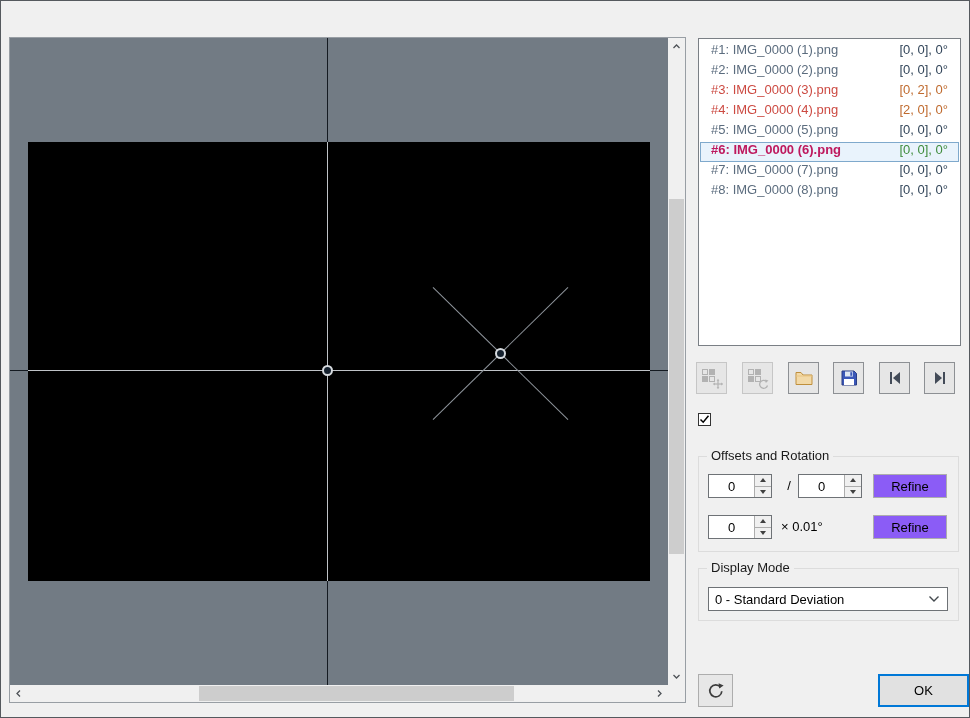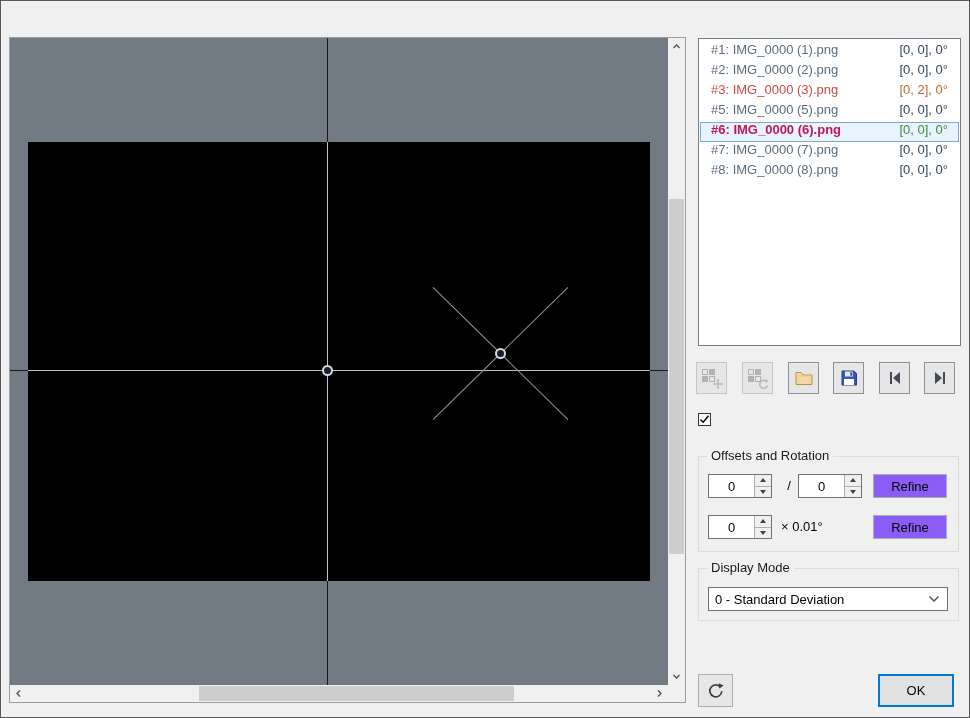--- a/index.html
+++ b/index.html
@@ -70,21 +70,21 @@
   .unit-label{position:absolute;left:82px;top:58px;height:24px;line-height:24px;white-space:nowrap;}
   .push-btn{position:absolute;background:#8b5cf6;border:1px solid #adadad;font-family:inherit;font-size:13px;
     display:flex;align-items:center;justify-content:center;}
   .refine-1{left:174px;top:17px;width:74px;height:24px;}
   .refine-2{left:174px;top:58px;width:74px;height:24px;}
   
   .combo{position:absolute;left:9px;top:18px;width:240px;height:24px;border:1px solid #6e7276;background:#fff;
     display:flex;align-items:center;justify-content:space-between;padding:0 7px 0 6px;}
   
   .refresh-btn{left:697px;top:673px;width:35px;height:33px;background:#e7e7e7;}
-  .ok-btn{left:877px;top:673px;width:76px;height:33px;border:2px solid #0078d7;background:#e1e1e1;}
+  .ok-btn{left:877px;top:673px;width:91px;height:33px;border:2px solid #0078d7;background:#e1e1e1;}
 </style>
 </head>
 <body>
 
 <div class="window">
 
 
   <div class="viewer">
     <div class="viewer-content">
       <div class="stack-image"></div>
@@ -131,20 +131,24 @@
       <span class="flabel">#1: IMG_0000 (1).png</span>
       <span class="foffset">[0, 0], 0°</span>
     </div>
       <div class="file-row normal">
       <span class="flabel">#2: IMG_0000 (2).png</span>
       <span class="foffset">[0, 0], 0°</span>
     </div>
       <div class="file-row modified">
       <span class="flabel">#3: IMG_0000 (3).png</span>
       <span class="foffset">[0, 2], 0°</span>
+    </div>
+      <div class="file-row modified">
+      <span class="flabel">#4: IMG_0000 (4).png</span>
+      <span class="foffset">[2, 0], 0°</span>
     </div>
       <div class="file-row normal">
       <span class="flabel">#5: IMG_0000 (5).png</span>
       <span class="foffset">[0, 0], 0°</span>
     </div>
       <div class="file-row selected">
       <span class="flabel">#6: IMG_0000 (6).png</span>
       <span class="foffset">[0, 0], 0°</span>
     </div>
       <div class="file-row normal">

